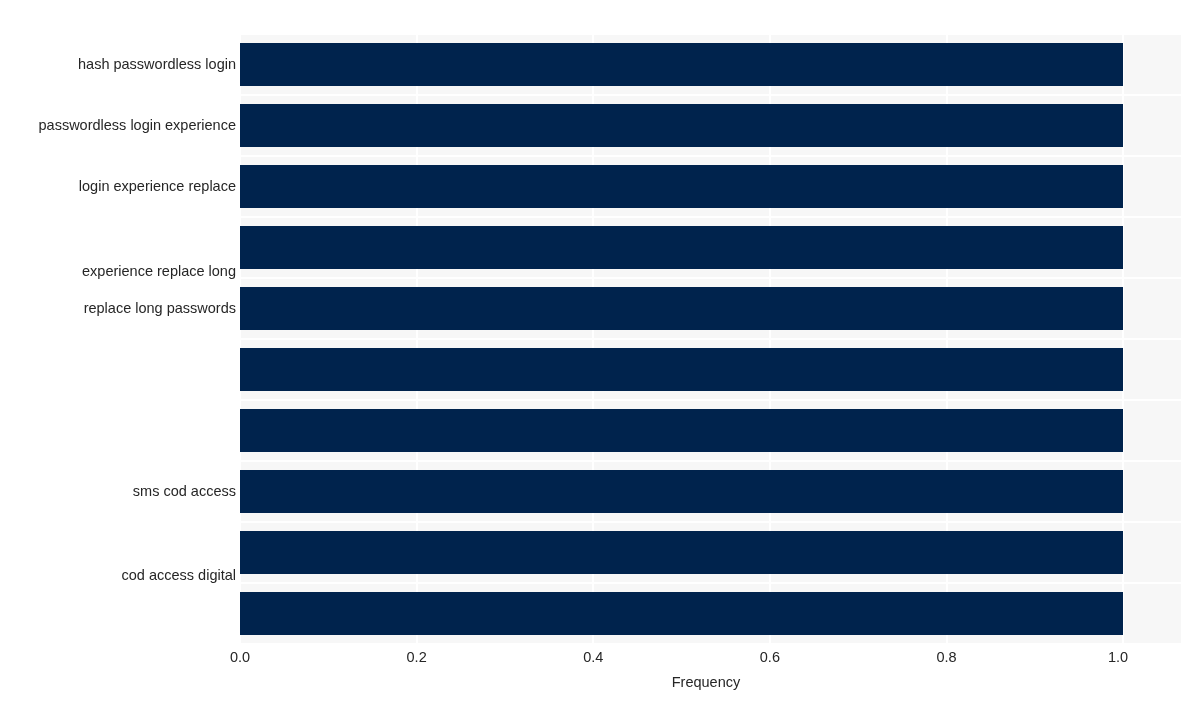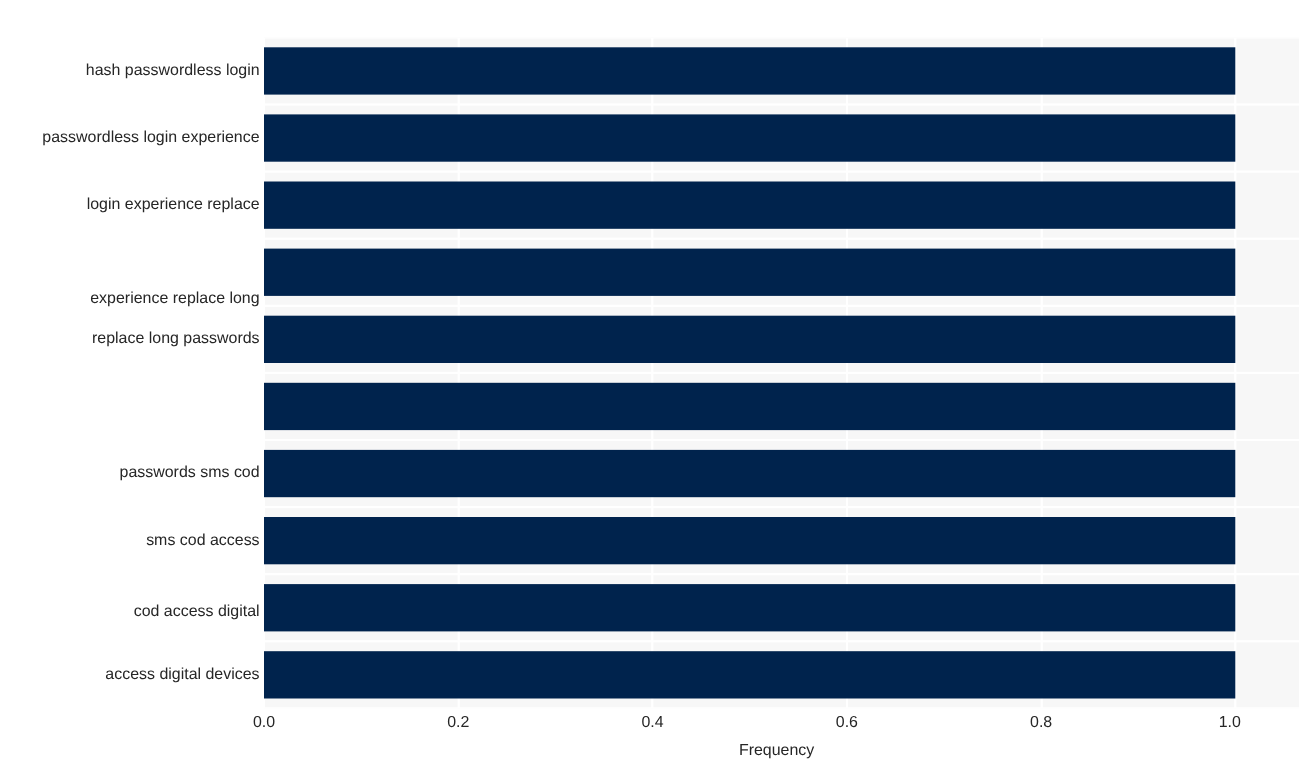--- a/index.html
+++ b/index.html
@@ -124,24 +124,22 @@
 
 <div id="figure">
 
 
   <div id="y-axis">
       <div class="ytick" style="top: 22px;">hash passwordless login</div>
       <div class="ytick" style="top: 83px;">passwordless login experience</div>
       <div class="ytick" style="top: 144px;">login experience replace</div>
       <div class="ytick" style="top: 205px; margin-top: 24px;">experience replace long</div>
       <div class="ytick" style="top: 266px; padding-left: 12px;">replace long passwords</div>
-      <div class="ytick" style="top: 388px;">passwords sms cod</div>
       <div class="ytick" style="top: 449px;">sms cod access</div>
-      <div class="ytick" style="top: 514px;">cod access digital</div>
-      <div class="ytick" style="top: 571px;">access digital devices</div>
+      <div class="ytick" style="top: 533px;">cod access digital</div>
     </div>
 
   <div id="plot-area">
     <div id="grid-layer">
         <div class="vgrid" style="left: -1px;"></div>
         <div class="vgrid" style="left: 175.631px;"></div>
         <div class="vgrid" style="left: 352.261px;"></div>
         <div class="vgrid" style="left: 528.892px;"></div>
         <div class="vgrid" style="left: 705.523px;"></div>
         <div class="vgrid" style="left: 882.153px;"></div>

